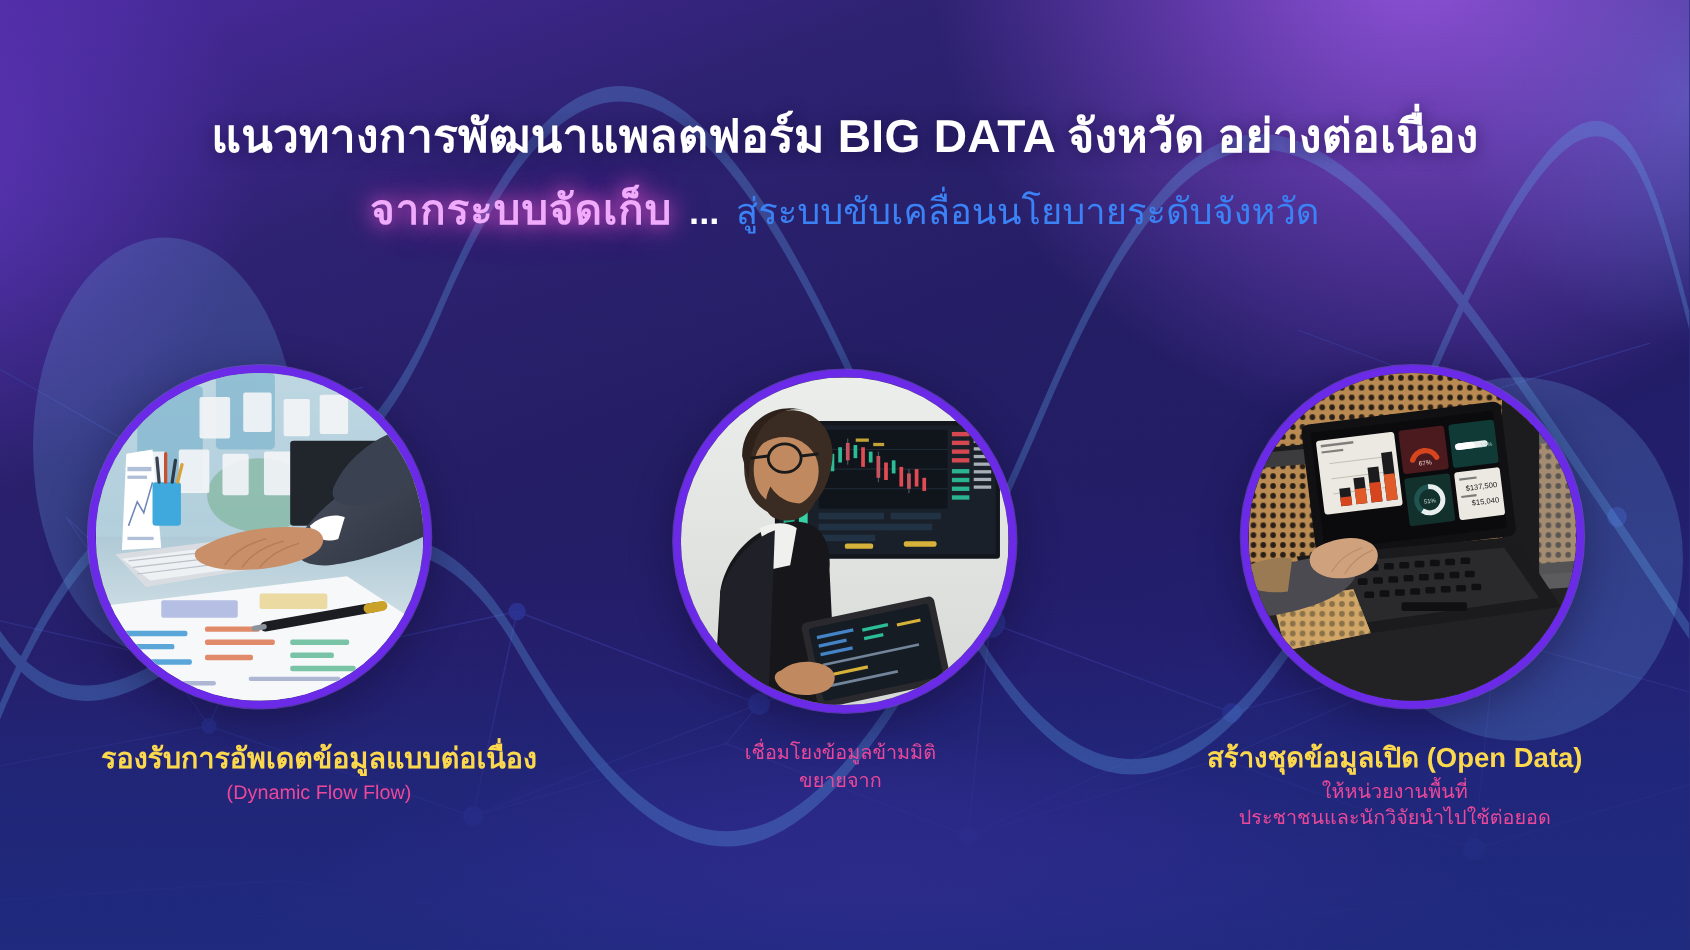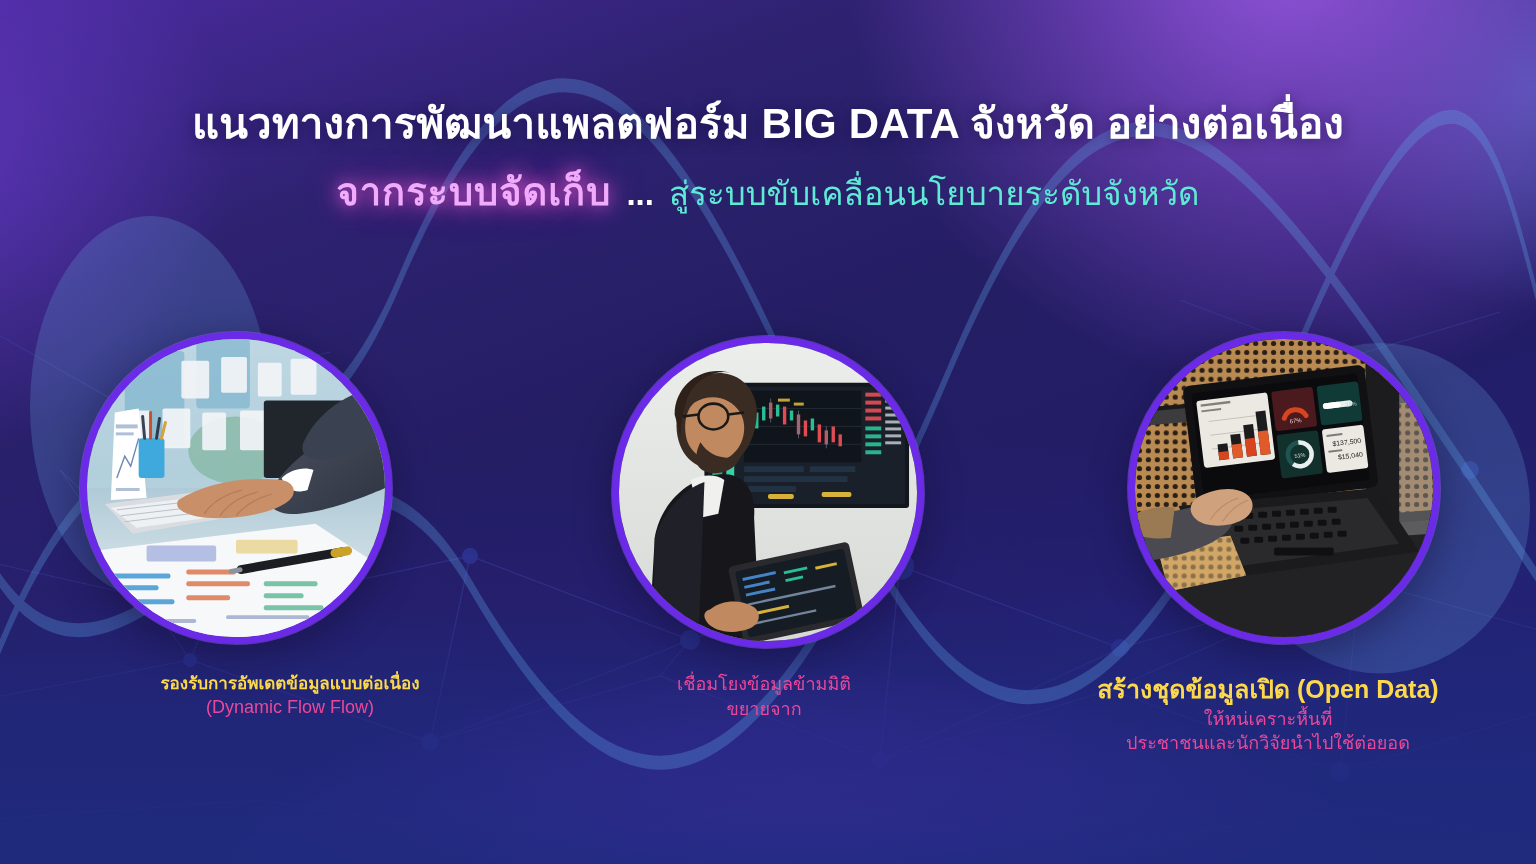--- a/index.html
+++ b/index.html
@@ -68,21 +68,21 @@
   }
   .subtitle {
     margin-top:22px; font-size:33px; line-height:1.2; white-space:nowrap;
     color:#ffffff; font-weight:500;
   }
   .subtitle .hl {
     color:#f0abfc; font-weight:bold; font-size:38px; letter-spacing:1px;
     text-shadow:0 0 18px rgba(243,94,214,.95), 0 0 34px rgba(226,60,200,.65);
   }
   .subtitle .dots { color:#ffffff; font-weight:bold; padding:0 6px; }
-  .subtitle .rest { color:#5eead4; font-weight:400; }
+  .subtitle .rest { color:#3b82f6; font-weight:400; }
 
   
   .circles { position:absolute; top:328px; left:0; right:0; height:330px; }
   .circle-wrap {
     position:absolute; width:312px; height:312px; border-radius:50%;
     border:7px solid #6a2ae8;
     box-shadow:0 0 0 1px rgba(150,90,255,.45), 0 10px 38px rgba(15,8,45,.45);
     overflow:hidden; background:#0c1026;
   }
   .circle-wrap.c1 { left:80px;  top:4px; }
@@ -91,21 +91,21 @@
   .photo { position:absolute; inset:0; overflow:hidden; }
   .photo svg { width:100%; height:100%; display:block; }
 
   
   .captions { position:absolute; left:0; right:0; top:672px; height:140px; }
   .caption { position:absolute; text-align:center; }
   .caption.cap1 { left:0px;   width:580px; }
   .caption.cap2 { left:488px; width:552px; }
   .caption.cap3 { left:1000px;width:536px;text-align:center; }
   .cap-line { line-height:1.38; white-space:nowrap; }
-  .cap-line.yellow { color:#fcd84c; font-weight:bold; font-size:17px; }
+  .cap-line.yellow { color:#fcd84c; font-weight:bold; font-size:26px; }
   .cap-line.white  { color:#ec4899; font-weight:400; font-size:18px; }
   .cap-line.yellow.big { font-size:25px; }
   .cap2 .cap-line.yellow { font-size:25px; }
 </style>
 </head>
 <body>
 
 <div id="slide">
 
   <div class="bg-layer bg-base"></div>
@@ -558,19 +558,19 @@
       <div class="cap-line white">(Dynamic Flow Flow)</div>
     </div>
 
     <div class="caption cap2">
       <div class="cap-line white">เชื่อมโยงข้อมูลข้ามมิติ</div>
       <div class="cap-line white">ขยายจาก</div>
     </div>
 
     <div class="caption cap3">
       <div class="cap-line yellow big">สร้างชุดข้อมูลเปิด (Open Data)</div>
-      <div class="cap-line white">ให้หน่เคราะหื้นที่</div>
+      <div class="cap-line white">ให้หน่วยงานพื้นที่</div>
       <div class="cap-line white">ประชาชนและนักวิจัยนำไปใช้ต่อยอด</div>
     </div>
 
   </div>
 
 </div>
 
 </body></html>

